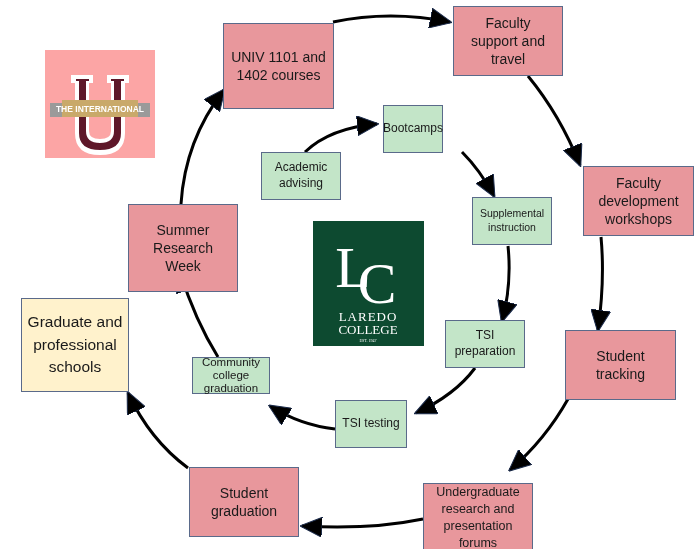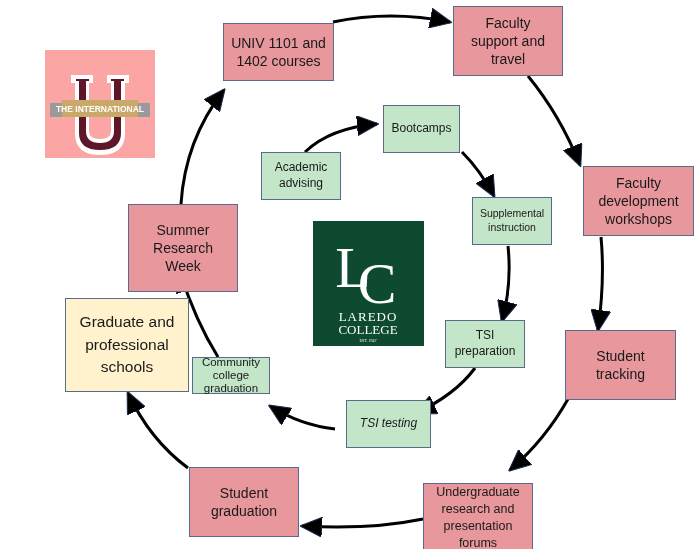--- a/index.html
+++ b/index.html
@@ -60,21 +60,21 @@
 <div id="lc" class="logo">
   <svg width="111" height="125" viewBox="0 0 111 125">
     <text x="40" y="66" text-anchor="middle" fill="#ffffff" font-size="58" font-family="Liberation Serif, serif">L</text>
     <text x="64" y="82" text-anchor="middle" fill="#ffffff" font-size="58" font-family="Liberation Serif, serif">C</text>
     <text x="55" y="100" text-anchor="middle" fill="#ffffff" font-size="13" font-family="Liberation Serif, serif" letter-spacing="1">LAREDO</text>
     <text x="55" y="113" text-anchor="middle" fill="#ffffff" font-size="13" font-family="Liberation Serif, serif">COLLEGE</text>
     <text x="55" y="121" text-anchor="middle" fill="#ffffff" font-size="4" font-family="Liberation Serif, serif">EST. 1947</text>
   </svg>
 </div>
 
-<div class="box pink" style="left:223px;top:23px;width:111px;height:58px;">
+<div class="box pink" style="left:223px;top:23px;width:111px;height:86px;">
   <span>UNIV 1101 and
 1402 courses</span>
   </div>
 <div class="box pink" style="left:453px;top:6px;width:110px;height:70px;">
   <span>Faculty
 support and
 travel</span>
   </div>
 <div class="box pink" style="left:583px;top:166px;width:111px;height:70px;">
   <span>Faculty
@@ -98,37 +98,37 @@
 <div class="box pink" style="left:128px;top:204px;width:110px;height:88px;">
   <span>Summer
 Research
 Week</span>
   </div>
 
 <div class="box green" style="left:261px;top:152px;width:80px;height:48px;">
   <span>Academic
 advising</span>
   </div>
-<div class="box green" style="left:383px;top:105px;width:77px;height:48px;">
+<div class="box green" style="left:383px;top:105px;width:60px;height:48px;">
   <span>Bootcamps</span>
   </div>
 <div class="box green" style="left:472px;top:197px;width:80px;height:48px;font-size:10.5px;">
   <span>Supplemental
 instruction</span>
   </div>
 <div class="box green" style="left:445px;top:320px;width:80px;height:48px;">
   <span>TSI
 preparation</span>
   </div>
-<div class="box green" style="left:346px;top:400px;width:85px;height:48px;font-style:italic;">
+<div class="box green" style="left:335px;top:400px;width:72px;height:48px;">
   <span>TSI testing</span>
   </div>
 <div class="box green" style="left:192px;top:357px;width:78px;height:37px;font-size:11.5px;line-height:1.15;">
   <span>Community
 college
 graduation</span>
   </div>
 
-<div class="box yellow" style="left:21px;top:298px;width:124px;height:94px;margin-left:44px;">
+<div class="box yellow" style="left:21px;top:298px;width:108px;height:94px;">
   <span>Graduate and
 professional
 schools</span>
   </div>
 
 </body></html>

